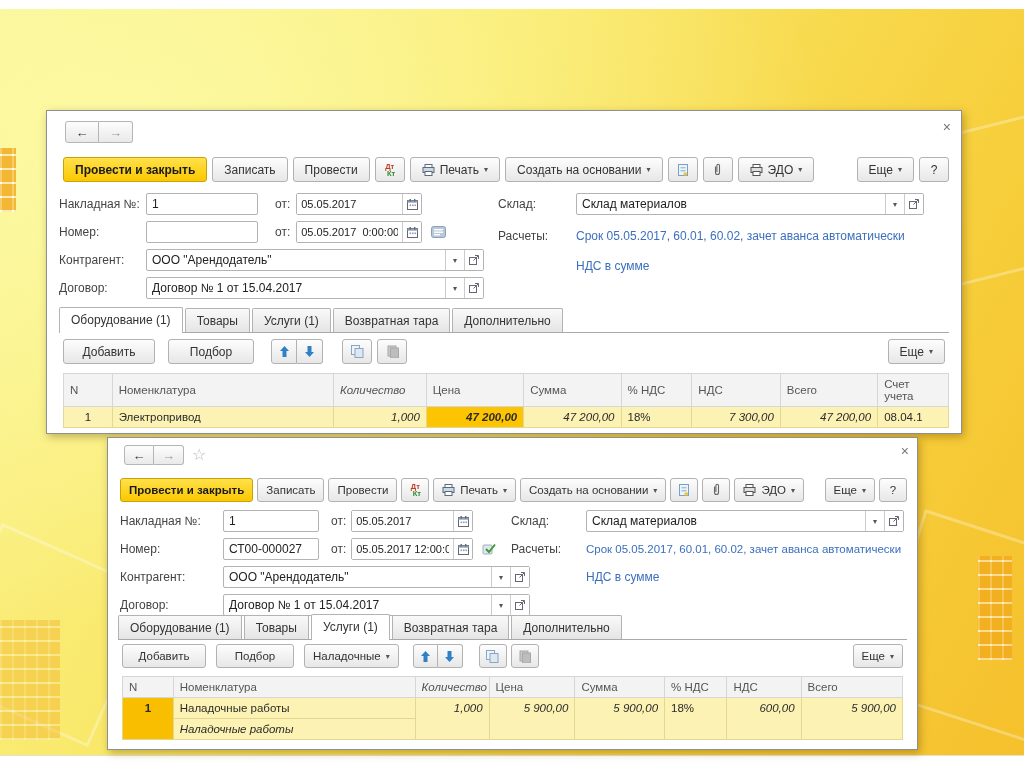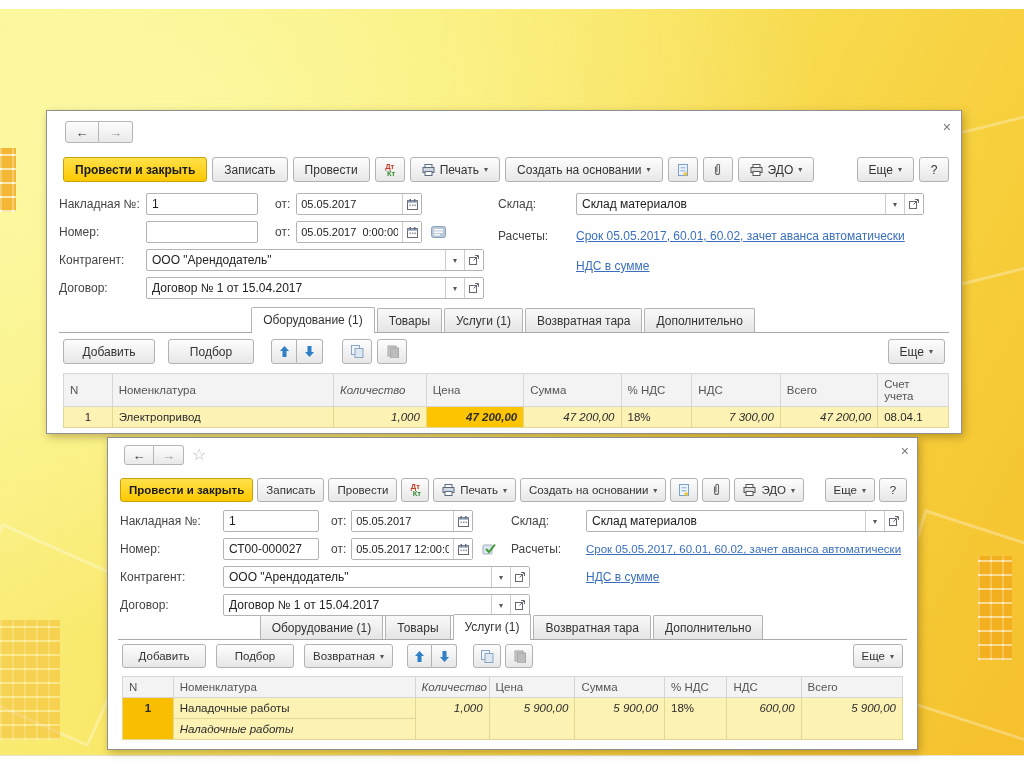--- a/index.html
+++ b/index.html
@@ -52,23 +52,23 @@
   .dtkt .kt { color:#2f8a2f; margin-left:3px; }
   
   .frow { position:absolute; display:flex; align-items:center; height:22px; }
   .flabel { color:#444; font-size:12px; white-space:nowrap; }
   .tinput { height:22px; border:1px solid #b3b3b3; border-radius:2px; padding:0 5px; font-size:12px; font-family:inherit; color:#222; width:100%; }
   .dgroup { display:flex; align-items:stretch; height:22px; border:1px solid #b3b3b3; border-radius:2px; background:#fff; }
   .dgroup input { flex:1; min-width:0; border:none; outline:none; padding:0 4px; font-size:11px; font-family:inherit; color:#222; }
   .cbtn { width:19px; display:flex; align-items:center; justify-content:center; border-left:1px solid #cccccc; background:#fff; color:#555; cursor:pointer; }
   .combo { display:flex; align-items:stretch; height:22px; border:1px solid #b3b3b3; border-radius:2px; background:#fff; }
   .combo .val { flex:1; padding:3px 5px; font-size:12px; white-space:nowrap; overflow:hidden; color:#222; }
-  .link { color:#3b6fbe; text-decoration:underline; font-size:12px; white-space:nowrap; cursor:pointer; }
+  .link { color:#3b6fbe; font-size:12px; white-space:nowrap; cursor:pointer; }
   
-  .tabs { position:absolute; display:flex; align-items:flex-end; border-bottom:1px solid #a9a9a9;justify-content:center; }
+  .tabs { position:absolute; display:flex; align-items:flex-end; border-bottom:1px solid #a9a9a9; }
   .tab {
     padding:5px 11px 4px; margin-right:2px; font-size:12px; color:#333;
     background:linear-gradient(#f9f9f9,#e5e5e5); border:1px solid #b3b3b3; border-bottom:none;
     border-radius:2px 2px 0 0; cursor:pointer; position:relative;
   }
   .tab.active { background:#fff; z-index:2; margin-bottom:-1px; padding-bottom:6px; }
   
   .grid { position:absolute; border-collapse:collapse; table-layout:fixed; font-size:11.5px; }
   .grid th { background:#f3f3f3; border:1px solid #d6d6d6; color:#555; font-weight:normal; text-align:left; padding:4px 6px; }
   .grid td { border:1px solid #dcdcdc; padding:4px 6px; color:#2b2b2b; }
@@ -540,21 +540,21 @@
   </div>
 
   <div class="toolbar" style="left:14px; top:206px; right:14px; gap:4px;">
     <button class="btn" style="width:84px; justify-content:center;">
         <span>Добавить</span>
       </button>
     <button class="btn" style="width:78px; justify-content:center; margin-left:6px;">
         <span>Подбор</span>
       </button>
     <button class="btn" style="margin-left:6px;">
-      <span>Возвратная</span>
+      <span>Наладочные</span>
       <span class="caret">▾</span>
     </button>
     <span class="updn" style="margin-left:10px;">
       <button class="btn btn-ico" style="width:25px;">
           <svg width="9" height="11" viewBox="0 0 9 11">
             <path d="M4.5 0 L9 5 H6.5 V11 H2.5 V5 H0 Z" fill="#2F80C6"></path>
           </svg>
         </button>
       <button class="btn btn-ico" style="width:25px;">
           <svg width="9" height="11" viewBox="0 0 9 11">

